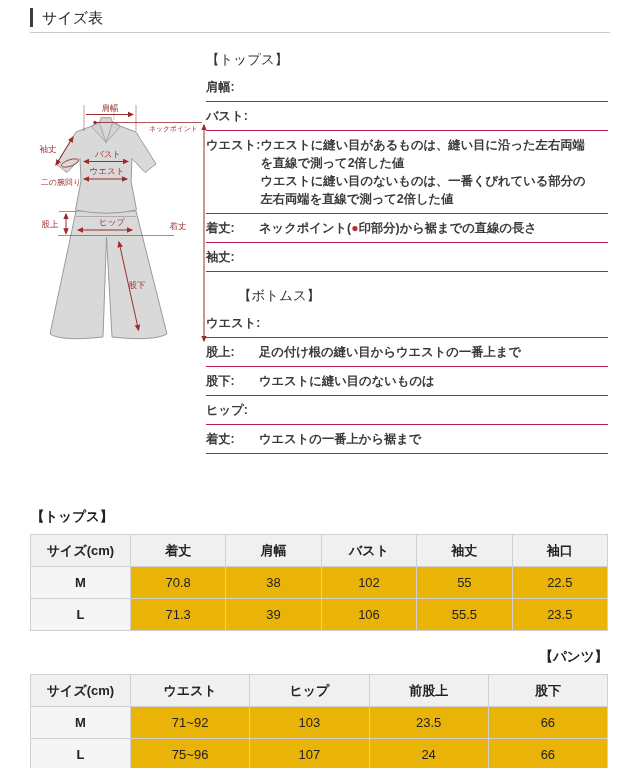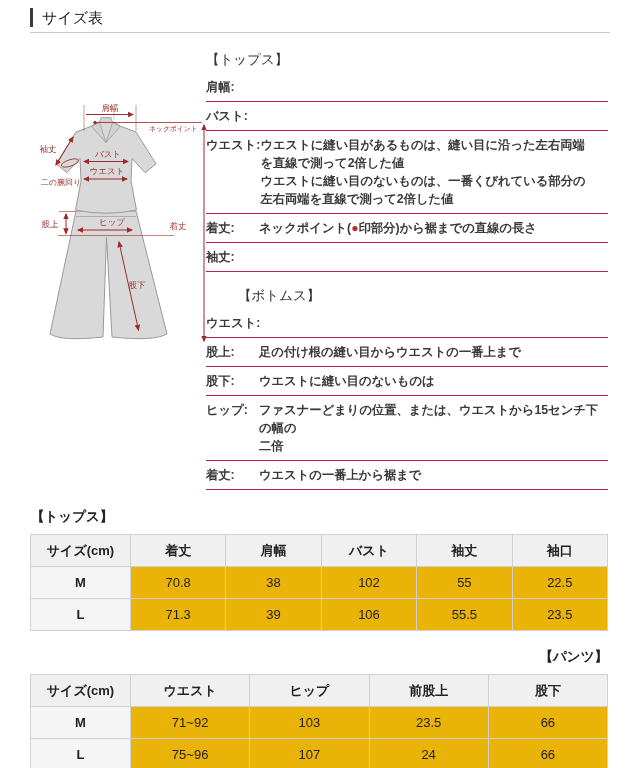--- a/index.html
+++ b/index.html
@@ -137,22 +137,20 @@
     <div class="def-row">
       <span class="def-term">股上:</span>
       <span class="def-desc">足の付け根の縫い目からウエストの一番上まで</span>
     </div>
     <div class="def-row">
       <span class="def-term">股下:</span>
       <span class="def-desc">ウエストに縫い目のないものは</span>
     </div>
     <div class="def-row">
       <span class="def-term">ヒップ:</span>
-      <span class="def-desc">ファスナーどまりの位置、または、ウエストから15センチ下の幅の
-二倍</span>
     </div>
     <div class="def-row">
       <span class="def-term">着丈:</span>
       <span class="def-desc">ウエストの一番上から裾まで</span>
     </div>
   </div>
 
   <div class="tables-area">
     <div class="table-label">【トップス】</div>
     <table class="size-table">

